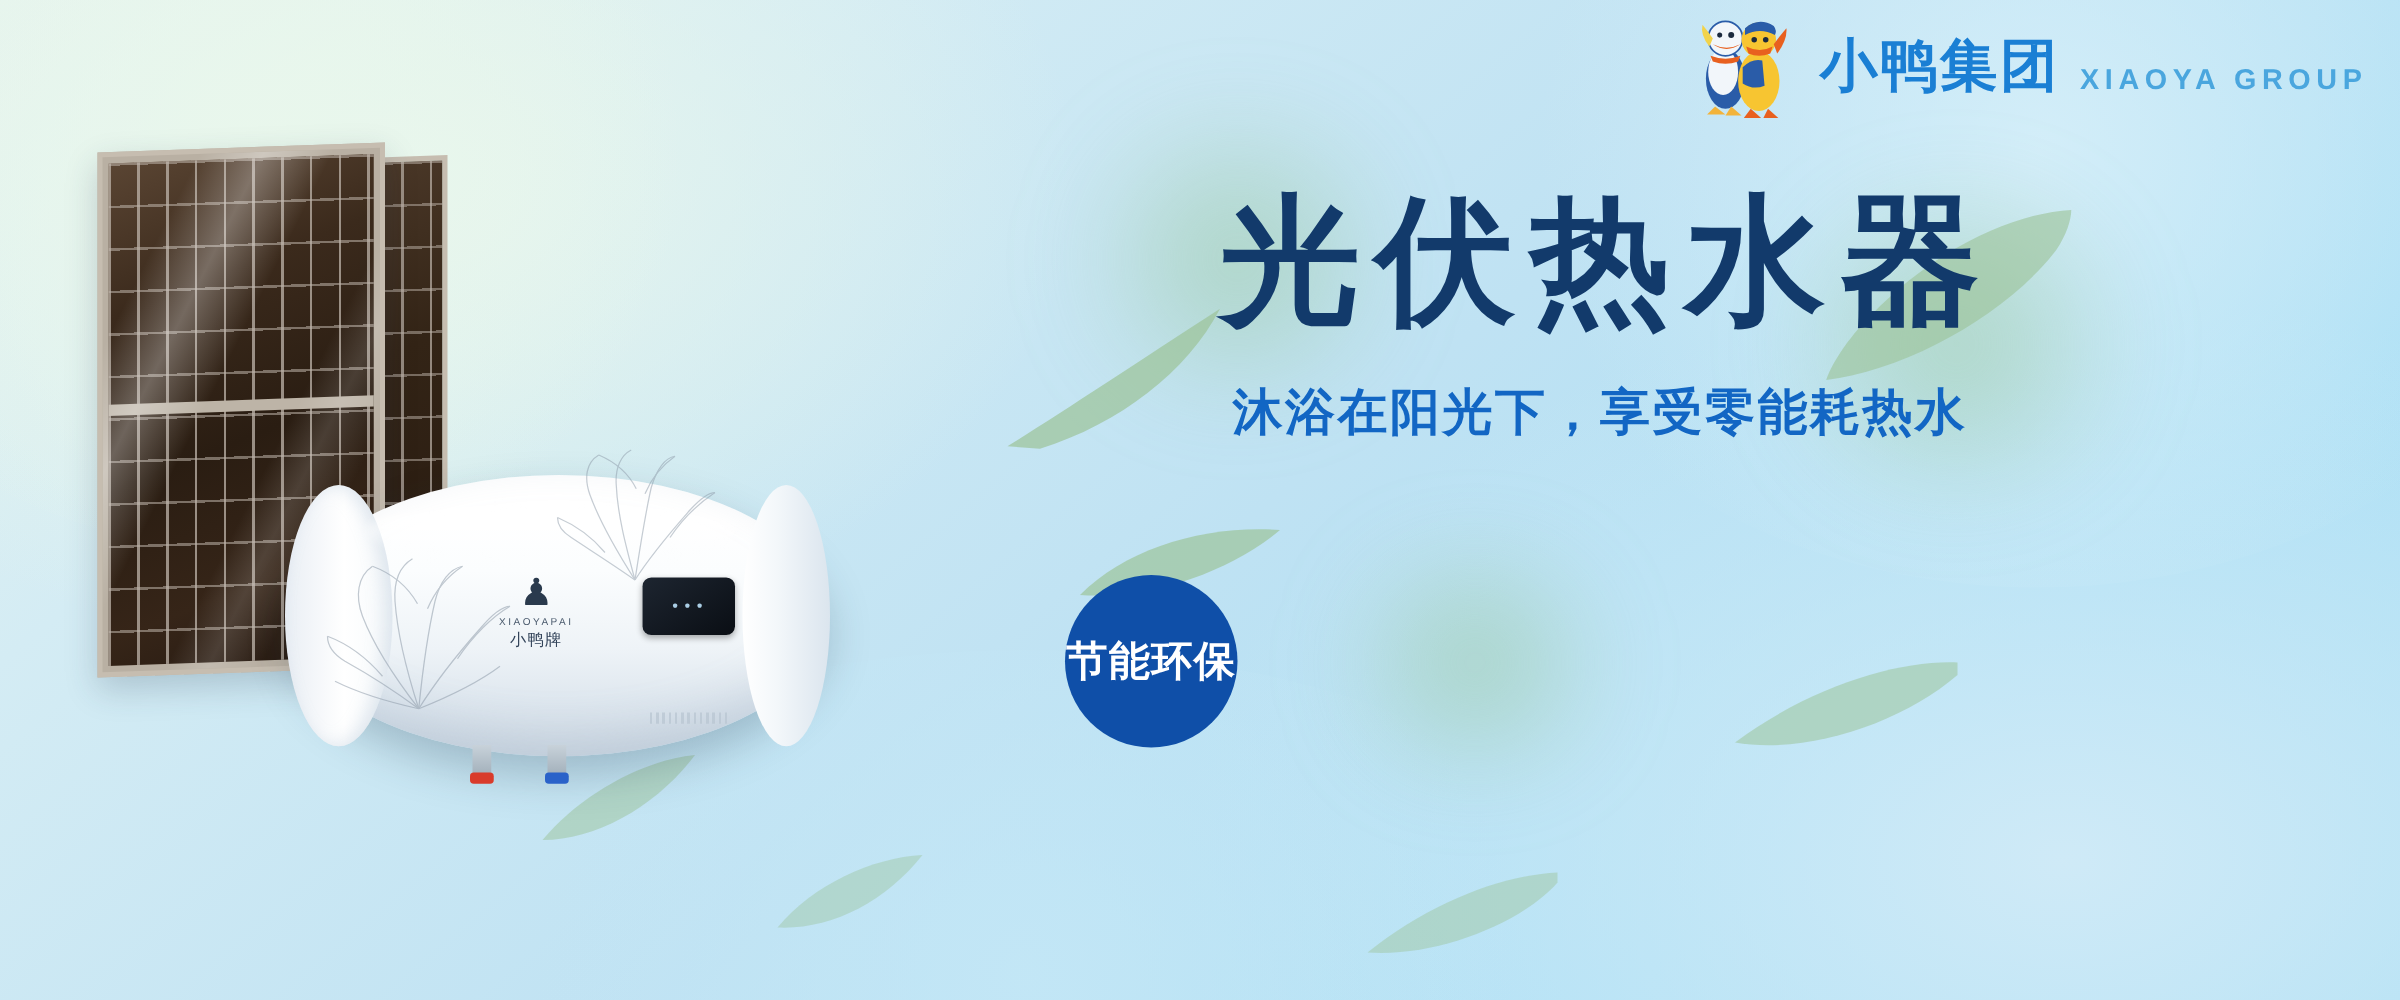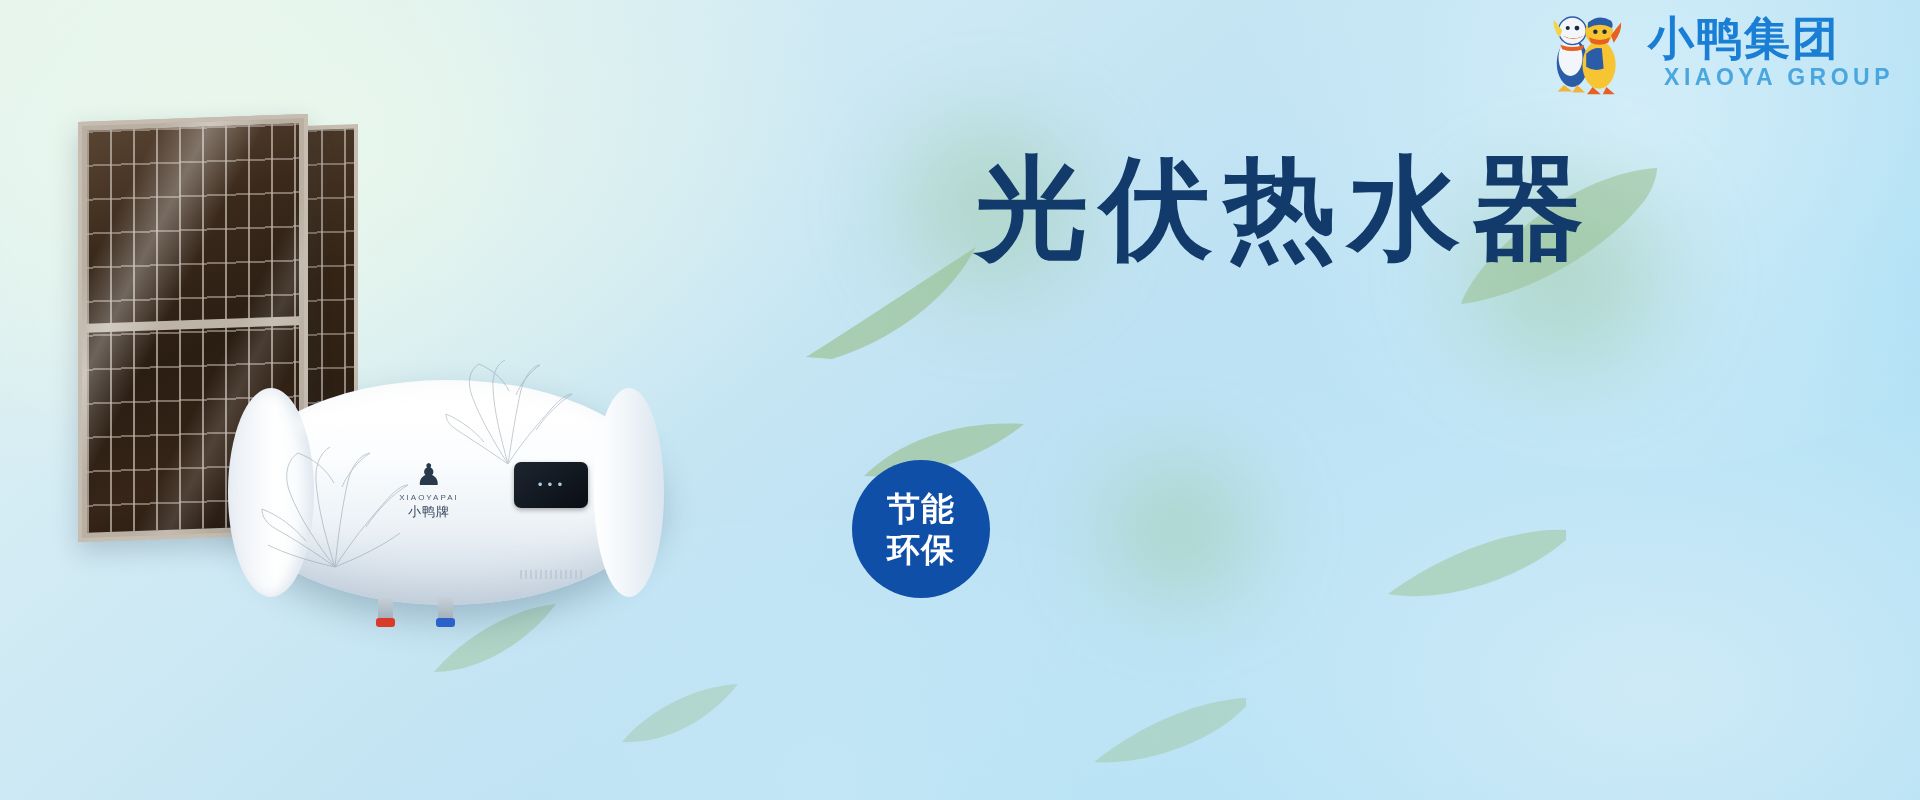--- a/index.html
+++ b/index.html
@@ -40,21 +40,21 @@
   
   .leaf { position:absolute; pointer-events:none; }
 
   
   #logo {
     position:absolute; right:26px; top:6px;
     display:flex; align-items:center; gap:14px;
     z-index:40;
   }
   #logo .ducks { width:92px; height:92px; flex:0 0 auto; }
-  #logo .logo-text { display:flex; flex-direction:column; line-height:1; }
+  #logo .logo-text { display:flex; flex-direction:row; line-height:1;align-items:flex-end; }
   #logo .cn {
     font-size:46px; font-weight:bold; color:#1a7fd4;
     letter-spacing:2px; white-space:nowrap;
   }
   #logo .en {
     font-size:23px; font-weight:bold; color:#4aa6de;
     letter-spacing:4.5px; white-space:nowrap; margin-top:5px;margin-left:16px;
   }
 
   
@@ -74,21 +74,21 @@
   }
 
   
   #badges {
     position:absolute; left:852px; top:460px;
     display:flex; gap:44px; z-index:30;
   }
   .badge {
     width:138px; height:138px; border-radius:50%;
     background:#0f4fa8;
-    display:flex; flex-direction:column;
+    display:flex; flex-direction:row;
     align-items:center; justify-content:center;
     color:#ffffff; font-weight:bold; font-size:33px;
     line-height:1.25; letter-spacing:1px;
   }
   .badge span { display:block; }
 
   
   #panel {
     position:absolute; left:78px; top:118px;
     width:230px; height:420px;
@@ -329,20 +329,21 @@
       <path d="M70 88 l-4 8 h13 z" fill="#e8601f"></path>
     </svg>
     <div class="logo-text">
       <div class="cn">小鸭集团</div>
       <div class="en">XIAOYA GROUP</div>
     </div>
   </div>
 
   <div id="copy">
     <div id="headline">光伏热水器</div>
+    <div id="subhead">沐浴在阳光下，享受零能耗热水</div>
   </div>
 
   <div id="badges">
     <div class="badge">
       <span>节能</span>
       <span>环保</span>
     </div>
   </div>
 
 </div>

